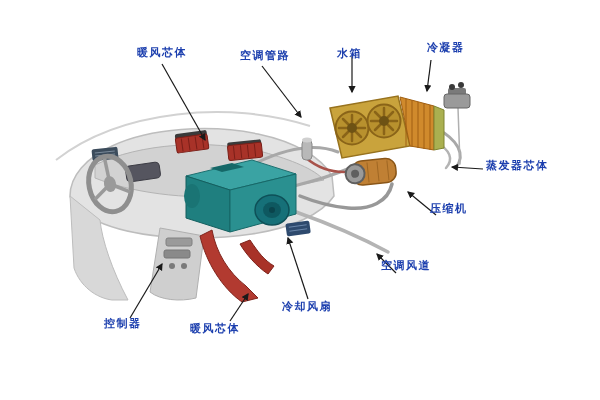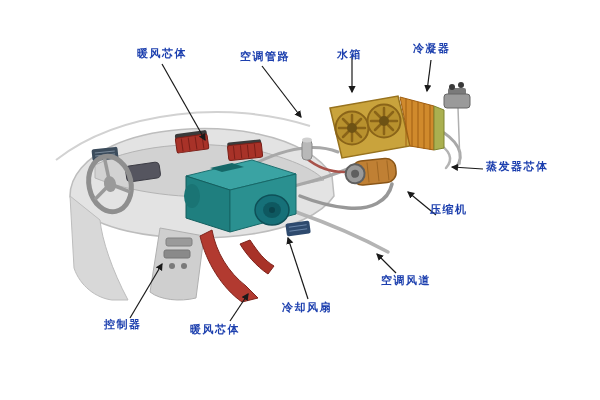--- a/index.html
+++ b/index.html
@@ -2,21 +2,21 @@
 <html style="--label: #1c3fae; --arrow: #1a1a1a; --hvac-teal: #2a8f8f; --condenser-orange: #d08a2c; --fan-gold: #c9a33c; --duct-red: #b23a30;"><head>
 <meta charset="utf-8">
 <style>
   :root{
     --label:#1c3fae;
     --arrow:#1a1a1a;
   }
   html,body{margin:0;padding:0;background:#ffffff;}
   .stage{
     position:relative;width:600px;height:400px;background:#ffffff;
-    overflow:hidden;font-family:Liberation Serif, serif;
+    overflow:hidden;font-family:Liberation Mono, monospace;
   }
   .art{position:absolute;left:0;top:0;width:600px;height:400px;}
   .lbl{
     position:absolute;font-size:11px;font-weight:bold;color:var(--label);
     letter-spacing:1.5px;white-space:nowrap;line-height:13px;
   }
   .arrow{stroke:var(--arrow);stroke-width:1.2;fill:none;}
   #ah path{fill:var(--arrow);}
 </style>
 </head>
@@ -179,21 +179,21 @@
       <line class="arrow" x1="396" y1="273" x2="377" y2="254" marker-end="url(#ah)"></line>
       <line class="arrow" x1="308" y1="299" x2="288" y2="238" marker-end="url(#ah)"></line>
       <line class="arrow" x1="230" y1="321" x2="248" y2="294" marker-end="url(#ah)"></line>
       <line class="arrow" x1="130" y1="318" x2="162" y2="264" marker-end="url(#ah)"></line>
     </g>
   </svg>
 
   <span class="lbl" style="left:137px;top:47px">暖风芯体</span>
   <span class="lbl" style="left:240px;top:50px">空调管路</span>
   <span class="lbl" style="left:337px;top:48px">水箱</span>
-  <span class="lbl" style="left:413px;top:42px">冷凝器</span>
+  <span class="lbl" style="left:427px;top:42px">冷凝器</span>
   <span class="lbl" style="left:486px;top:160px">蒸发器芯体</span>
   <span class="lbl" style="left:430px;top:203px">压缩机</span>
-  <span class="lbl" style="left:381px;top:274px">空调风道</span>
+  <span class="lbl" style="left:381px;top:260px">空调风道</span>
   <span class="lbl" style="left:282px;top:301px">冷却风扇</span>
   <span class="lbl" style="left:190px;top:323px">暖风芯体</span>
   <span class="lbl" style="left:104px;top:318px">控制器</span>
 
 </div>
 
 </body></html>

